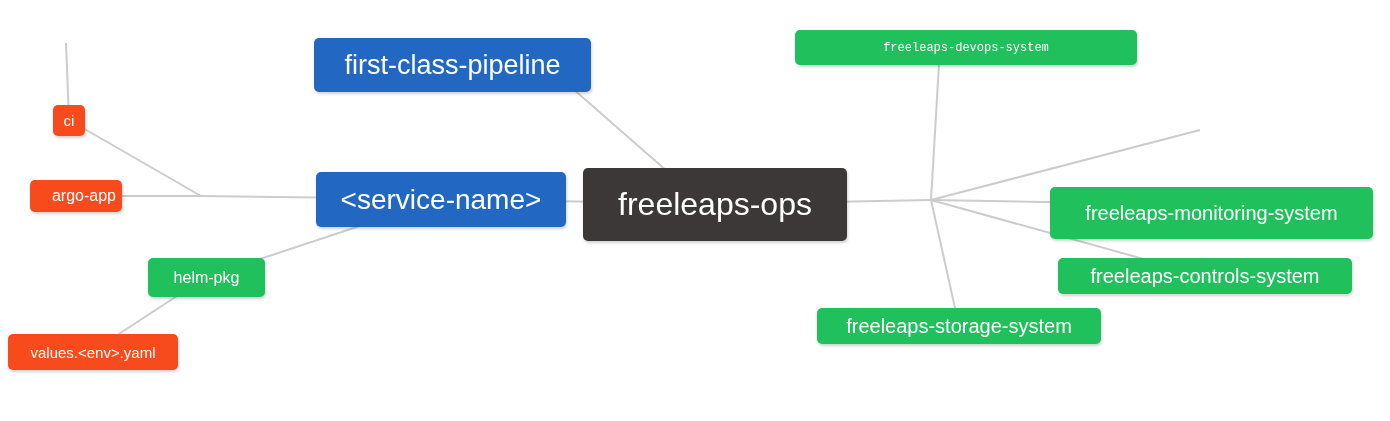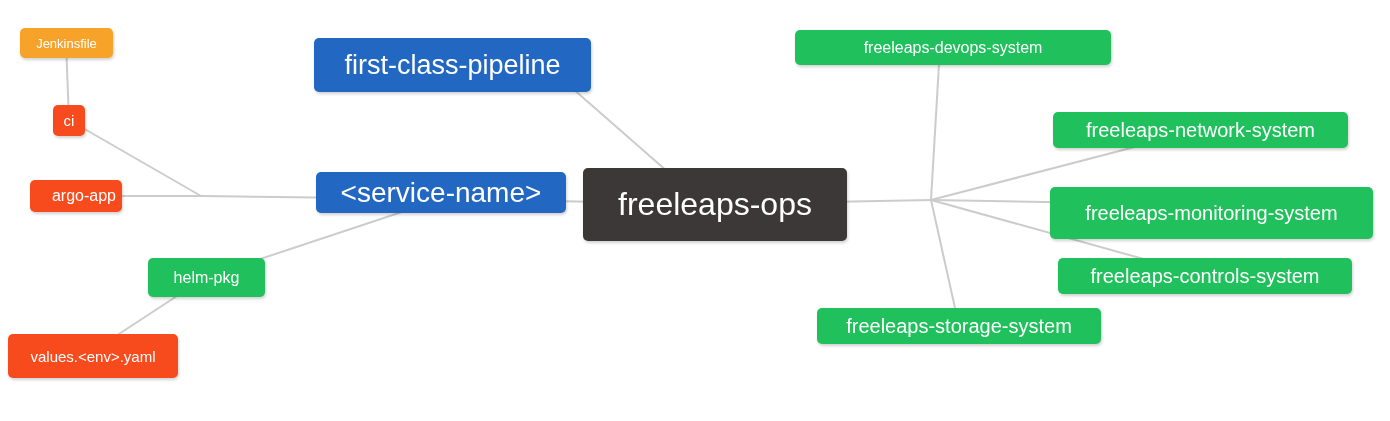--- a/index.html
+++ b/index.html
@@ -39,41 +39,39 @@
     <line x1="540" y1="60" x2="700" y2="200"></line>
     <line x1="441" y1="199" x2="715" y2="204"></line>
     <line x1="715" y1="204" x2="931" y2="200"></line>
     <line x1="931" y1="200" x2="940" y2="47"></line>
     <line x1="931" y1="200" x2="1200" y2="130"></line>
     <line x1="931" y1="200" x2="1211" y2="205"></line>
     <line x1="931" y1="200" x2="1205" y2="276"></line>
     <line x1="931" y1="200" x2="959" y2="326"></line>
   </svg>
 
-  <div class="node c-orange" style="left:20px;top:28px;width:93px;height:30px;font-size:13px;">Jenkinsfile</div>
 
   <div class="node c-red" style="left:53px;top:105px;width:32px;height:31px;font-size:15px;">ci</div>
 
   <div class="node c-red" style="left:30px;top:180px;width:92px;height:32px;font-size:16px;padding-left:16px;">argo-app</div>
 
 
   <div class="node c-green" style="left:148px;top:258px;width:117px;height:39px;font-size:16px;">helm-pkg</div>
 
-  <div class="node c-red" style="left:8px;top:334px;width:170px;height:44px;font-size:15px;">values.&lt;env&gt;.yaml</div>
+  <div class="node c-red" style="left:8px;top:334px;width:170px;height:36px;font-size:15px;">values.&lt;env&gt;.yaml</div>
 
   <div class="node c-blue" style="left:314px;top:38px;width:277px;height:54px;font-size:27px;">first-class-pipeline</div>
 
-  <div class="node c-blue" style="left:316px;top:172px;width:250px;height:41px;font-size:28px;">&lt;service-name&gt;</div>
+  <div class="node c-blue" style="left:316px;top:172px;width:250px;height:55px;font-size:28px;">&lt;service-name&gt;</div>
 
   <div class="node c-dark" style="left:583px;top:168px;width:264px;height:73px;font-size:32px;">freeleaps-ops</div>
 
 
-  <div class="node c-green" style="left:795px;top:30px;width:316px;height:35px;font-size:16px;">freeleaps-devops-system</div>
+  <div class="node c-green" style="left:795px;top:30px;width:342px;height:35px;font-size:12px;font-family:Liberation Mono, monospace;">freeleaps-devops-system</div>
 
-  <div class="node c-green" style="left:1053px;top:112px;width:295px;height:36px;font-size:20px;">freeleaps-network-system</div>
 
   <div class="node c-green" style="left:1050px;top:187px;width:323px;height:52px;font-size:20px;">freeleaps-monitoring-system</div>
 
   <div class="node c-green" style="left:817px;top:308px;width:284px;height:36px;font-size:20px;">freeleaps-storage-system</div>
 
   <div class="node c-green" style="left:1058px;top:258px;width:294px;height:36px;font-size:20px;">freeleaps-controls-system</div>
 
 </div>
 
 </body></html>

